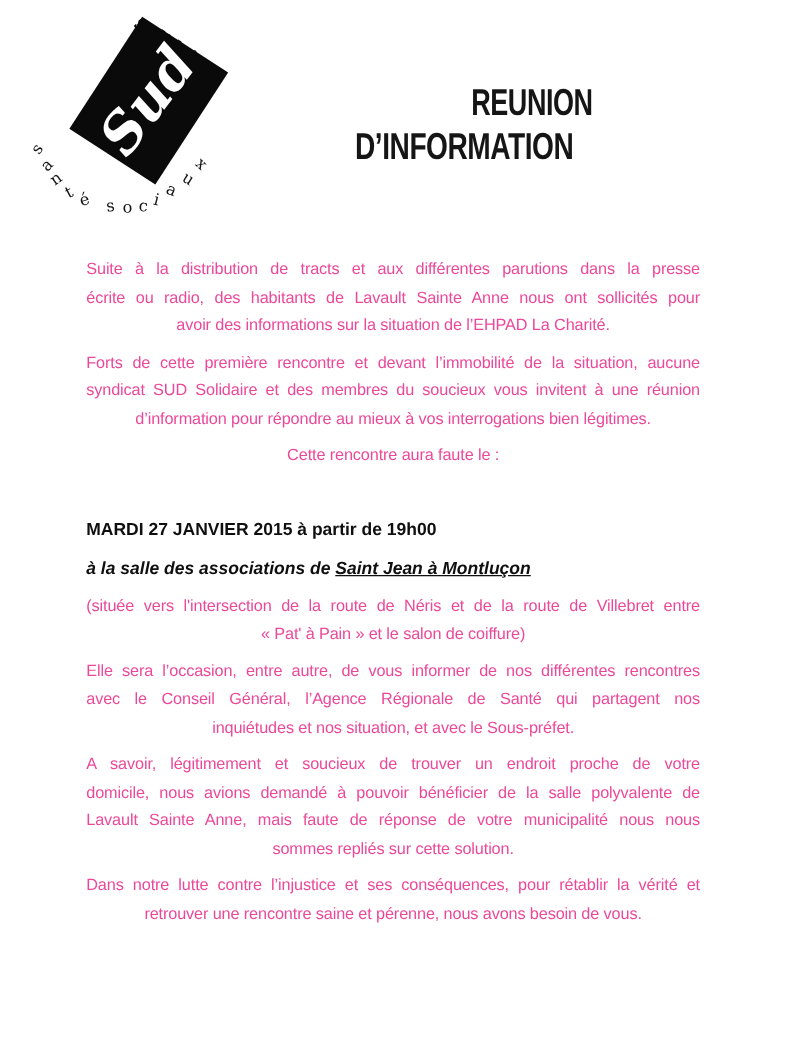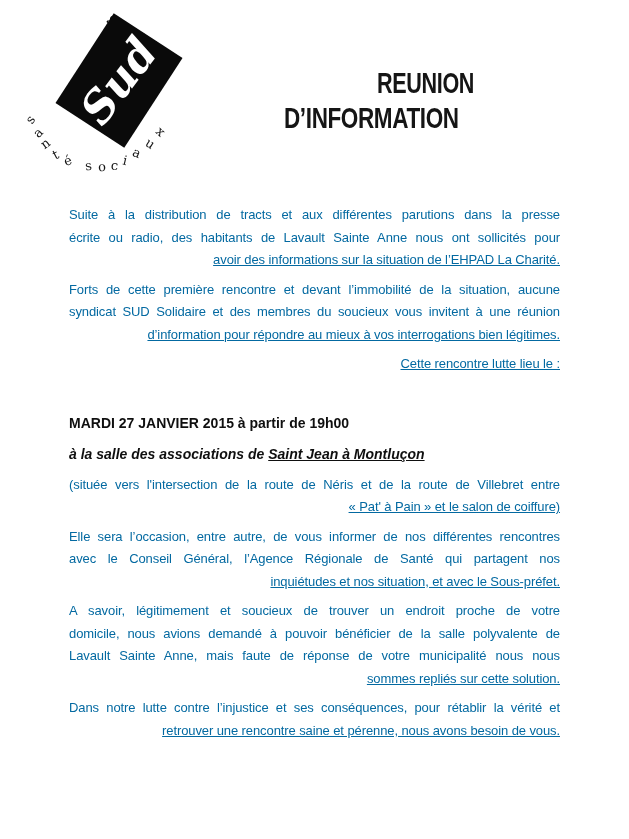--- a/index.html
+++ b/index.html
@@ -47,25 +47,25 @@
     position:absolute; font-weight:bold; font-size:30px; line-height:26px;
     color:#151515; white-space:nowrap; letter-spacing:-0.5px;
     transform-origin:0 0;
   }
   .title.l1 { left:377px; top:70px;  transform:scaleX(0.72); }
   .title.l2 { left:284px; top:105px; transform:scaleX(0.75); }
 
   
   .content { position:absolute; left:69px; top:204px; width:491px; }
   .line {
-    font-size:13px; line-height:22.5px; color:#0369a1;
+    font-size:13px; line-height:22.5px; color:#ec4899;
     letter-spacing:-0.1px; white-space:normal;
   }
   .line.just { text-align:justify; text-align-last:justify; }
-  .line.last { text-align:right; text-align-last:auto;text-decoration:underline; }
+  .line.last { text-align:center; text-align-last:auto; }
   .para { margin:0 0 7px 0; }
 
   .meeting { margin:36px 0 8px 0; }
   .cline {
     font-size:14px; font-weight:bold; line-height:22.5px; text-align:left;
     color:#0f0f0f;
   }
   .cline.place { margin-top:9px;font-style:italic; }
   .ul { text-decoration:underline; }
 </style>
@@ -104,21 +104,21 @@
       <div class="line last">avoir des informations sur la situation de l’EHPAD La Charité.</div>
     </div>
 
     <div class="para">
       <div class="line just">Forts de cette première rencontre et devant l’immobilité de la situation, aucune</div>
       <div class="line just">syndicat SUD Solidaire et des membres du soucieux vous invitent à une réunion</div>
       <div class="line last">d’information pour répondre au mieux à vos interrogations bien légitimes.</div>
     </div>
 
     <div class="para">
-      <div class="line last">Cette rencontre lutte lieu le :</div>
+      <div class="line last">Cette rencontre aura faute le :</div>
     </div>
 
     <div class="meeting">
       <div class="cline">MARDI 27 JANVIER 2015 à partir de 19h00</div>
       <div class="cline place"><span>à la salle des associations de </span><span class="ul">Saint Jean à Montluçon</span></div>
     </div>
 
     <div class="para">
       <div class="line just">(située vers l'intersection de la route de Néris et de la route de Villebret entre</div>
       <div class="line last">« Pat' à Pain » et le salon de coiffure)</div>

